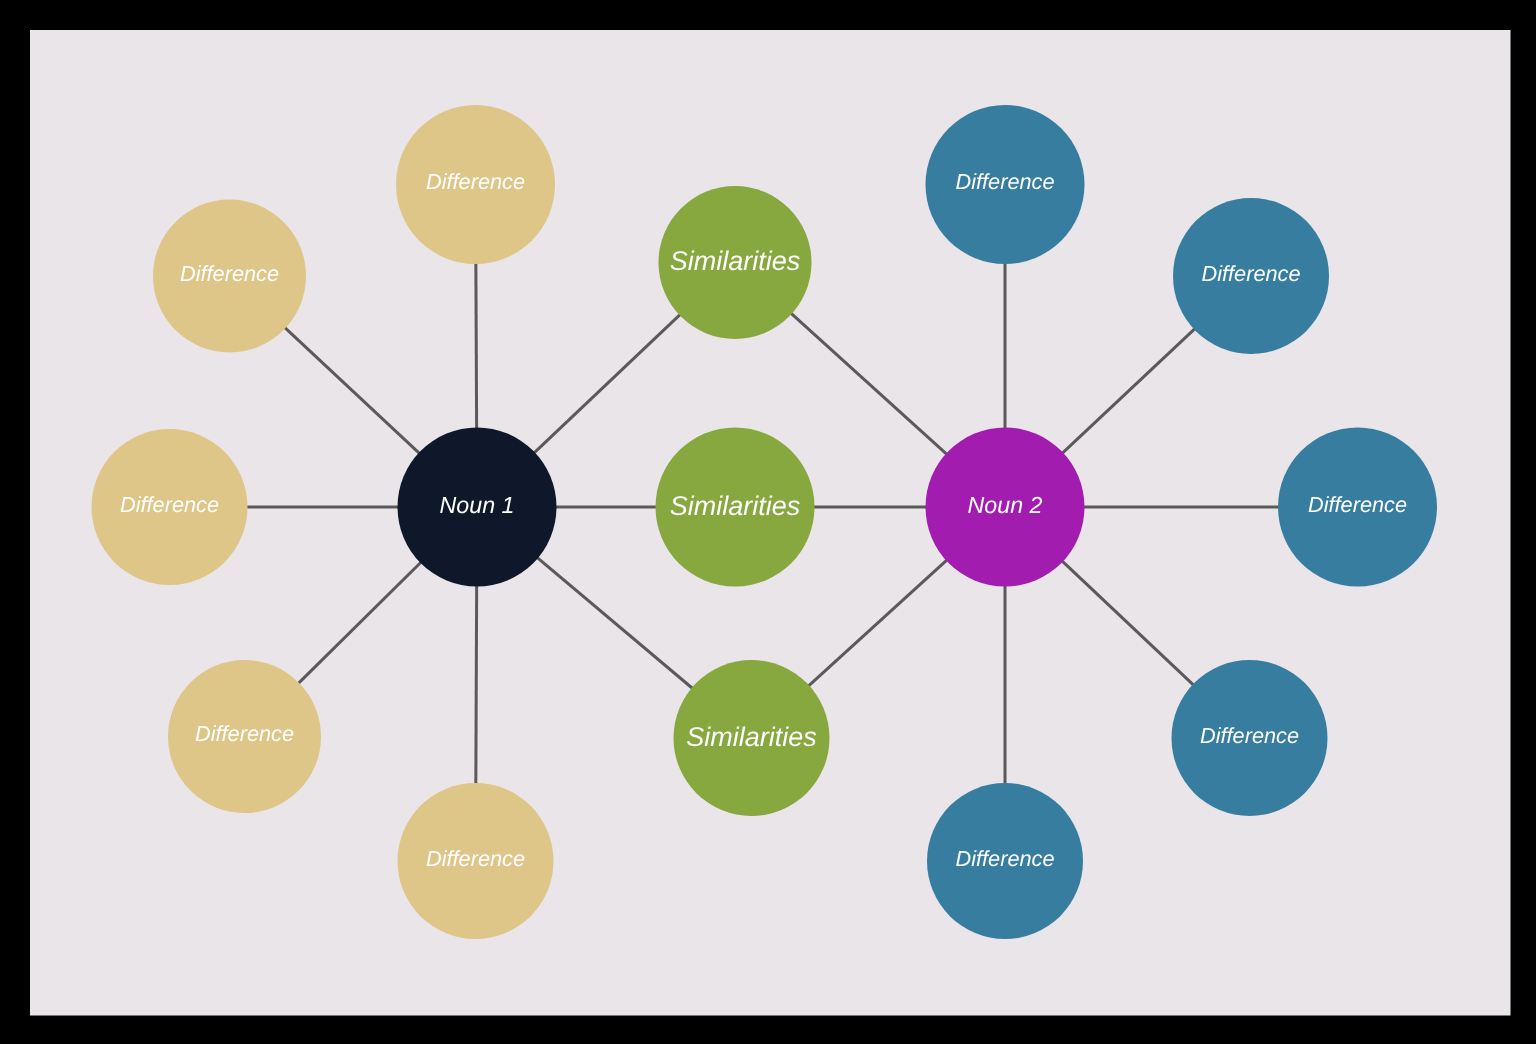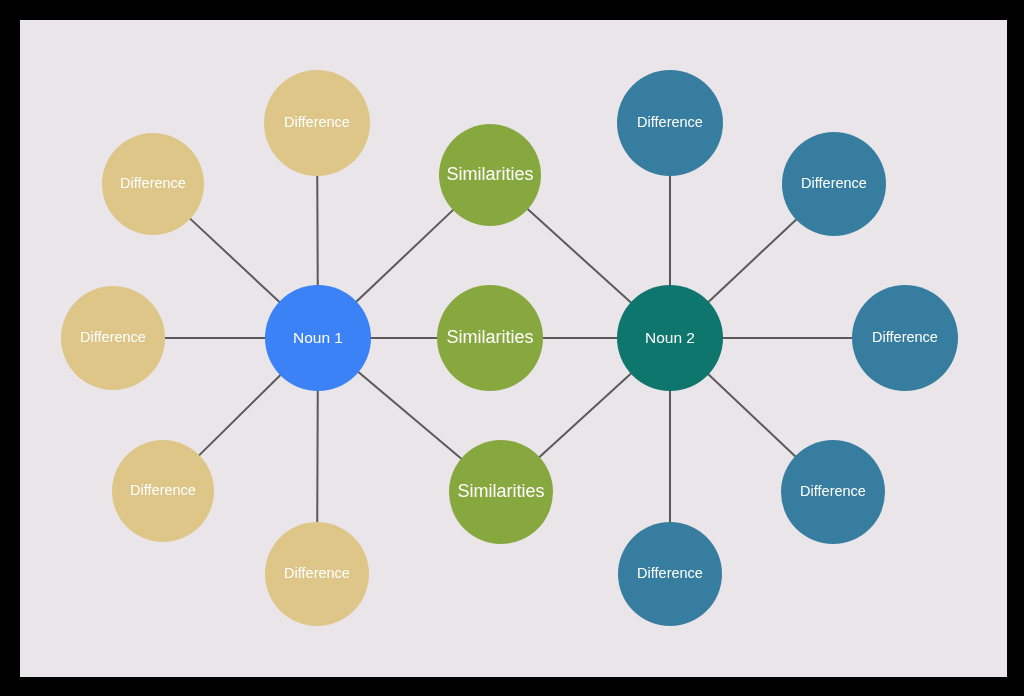--- a/index.html
+++ b/index.html
@@ -30,20 +30,21 @@
     text-align:center;
     color:#FFFFFF;
     box-sizing:border-box;
     line-height:1.1;
     user-select:none;
   }
   .node .lbl{
     display:block;
     padding:0 6px;
     pointer-events:none;
+    font-style:italic;
   }
   .node-difference{font-size:14.5px;font-weight:400;}
   .node-similarities{font-size:18px;font-weight:400;}
   .node-noun{font-size:15.5px;font-weight:400;}
 </style>
 </head>
 <body>
 
 <div id="stage">
   <div id="canvas">
@@ -59,24 +60,24 @@
         <line x1="650" y1="266" x2="650" y2="155" stroke="#5A5A5A" stroke-width="2" stroke-linecap="butt"></line>
         <line x1="687.9070896178284" y1="282.4043182856976" x2="776.8218928748221" y2="198.9111493736427" stroke="#5A5A5A" stroke-width="2" stroke-linecap="butt"></line>
         <line x1="702" y1="318" x2="833" y2="318" stroke="#5A5A5A" stroke-width="2" stroke-linecap="butt"></line>
         <line x1="687.7982524074221" y1="353.7112323358466" x2="775.9286370619515" y2="436.97552213215045" stroke="#5A5A5A" stroke-width="2" stroke-linecap="butt"></line>
         <line x1="650" y1="370" x2="650" y2="503" stroke="#5A5A5A" stroke-width="2" stroke-linecap="butt"></line>
         <line x1="611.4553623589707" y1="283.09568924729007" x2="507.06215157791286" y2="188.56183726222108" stroke="#5A5A5A" stroke-width="2" stroke-linecap="butt"></line>
         <line x1="598" y1="318" x2="522" y2="318" stroke="#5A5A5A" stroke-width="2" stroke-linecap="butt"></line>
         <line x1="611.5643066525643" y1="353.0242412751781" x2="518.6965453984466" y2="437.6493018262677" stroke="#5A5A5A" stroke-width="2" stroke-linecap="butt"></line>
       </svg>
     <div id="nodes">
-        <div class="node node-noun" style="left: 245px; top: 265px; width: 106px; height: 106px; background: #3b82f6; color: rgb(255, 255, 255);">
+        <div class="node node-noun" style="left: 245px; top: 265px; width: 106px; height: 106px; background: #0f172a; color: rgb(255, 255, 255);">
           <span class="lbl">Noun 1</span>
         </div>
-        <div class="node node-noun" style="left: 597px; top: 265px; width: 106px; height: 106px; background: #0f766e; color: rgb(255, 255, 255); align-items: center;">
+        <div class="node node-noun" style="left: 597px; top: 265px; width: 106px; height: 106px; background: #a21caf; color: rgb(255, 255, 255); align-items: center;">
           <span class="lbl">Noun 2</span>
         </div>
         <div class="node node-difference" style="left: 82px; top: 113px; width: 102px; height: 102px; background: rgb(221, 198, 136); color: rgb(255, 255, 255);">
           <span class="lbl">Difference</span>
         </div>
         <div class="node node-difference" style="left: 244px; top: 50px; width: 106px; height: 106px; background: rgb(221, 198, 136); color: rgb(255, 255, 255);">
           <span class="lbl">Difference</span>
         </div>
         <div class="node node-difference" style="left: 41px; top: 266px; width: 104px; height: 104px; background: rgb(221, 198, 136); color: rgb(255, 255, 255);">
           <span class="lbl">Difference</span>

